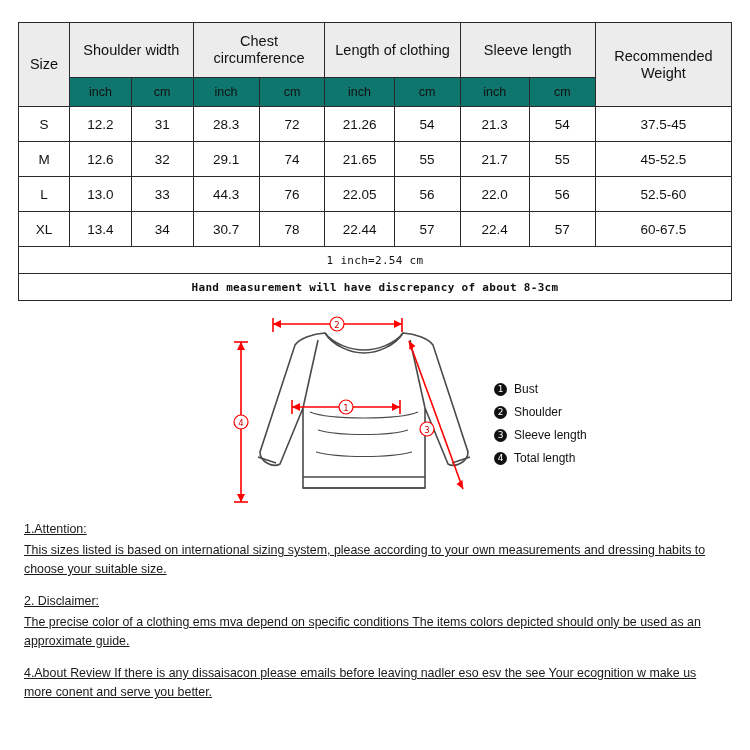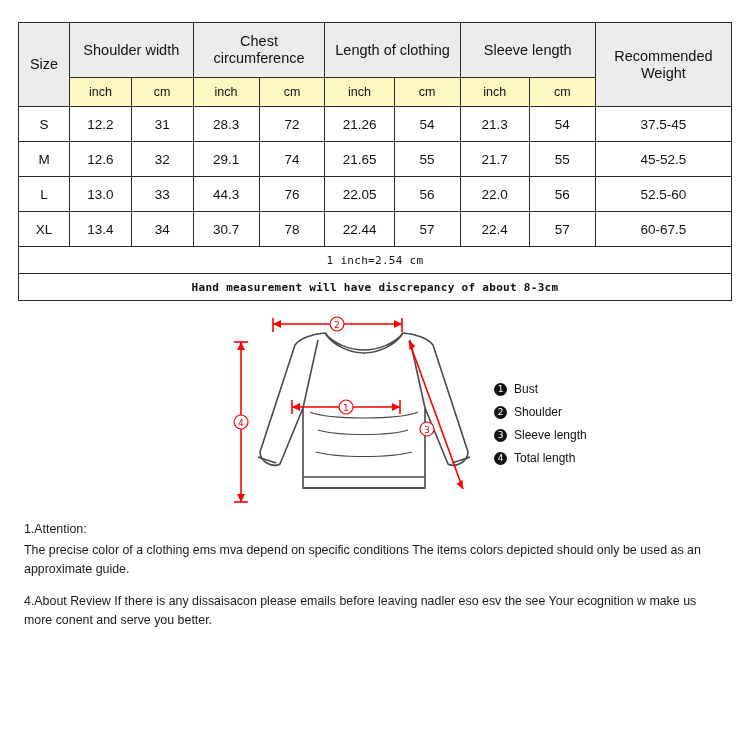--- a/index.html
+++ b/index.html
@@ -37,21 +37,21 @@
   }
   .hdr-main td {
     background: #ececec;
     font-weight: bold;
     font-size: 14.5px;
     height: 50px;
     line-height: 1.15;
     padding: 2px 2px;
   }
   .hdr-unit td {
-    background: #fef9c3;
+    background: #0f766e;
     font-size: 12.5px;
     height: 26px;
   }
   .body-row td {
     font-size: 13.5px;
     height: 32px;
     background: #ffffff;
   }
   .note-row td {
     font-size: 11px;
@@ -104,20 +104,21 @@
     position: absolute;
     left: 24px;
     top: 520px;
     width: 706px;
     font-size: 12.4px;
     line-height: 19px;
     color: #1a1a1a;
   }
   .notes p {
     margin: 0 4px 13px 0;
+    text-decoration: underline;
   }
   .notes p.tight {
     margin-bottom: 2px;
   }
 </style>
 </head>
 <body>
 
 <div class="table-wrap">
   <table class="size-table">
@@ -306,18 +307,20 @@
     <span>Sleeve length</span>
   </div>
   <div class="row">
     <span class="bullet">4</span>
     <span>Total length</span>
   </div>
 </div>
 
 <div class="notes">
   <p class="tight">1.Attention:</p>
-
+  <p>This sizes listed is based on international sizing system, please according to your own measurements and dressing   habits to choose your suitable size.</p>
+
+  <p class="tight">2. Disclaimer:</p>
 
   <p>The precise color of a clothing ems mva depend on specific conditions The items colors depicted should only be   used as an approximate guide.</p>
 
   <p>4.About Review If there is any dissaisacon please emails before leaving nadler eso esv the see Your ecognition w   make us more conent and serve you better.</p>
 </div>
 
 </body></html>

